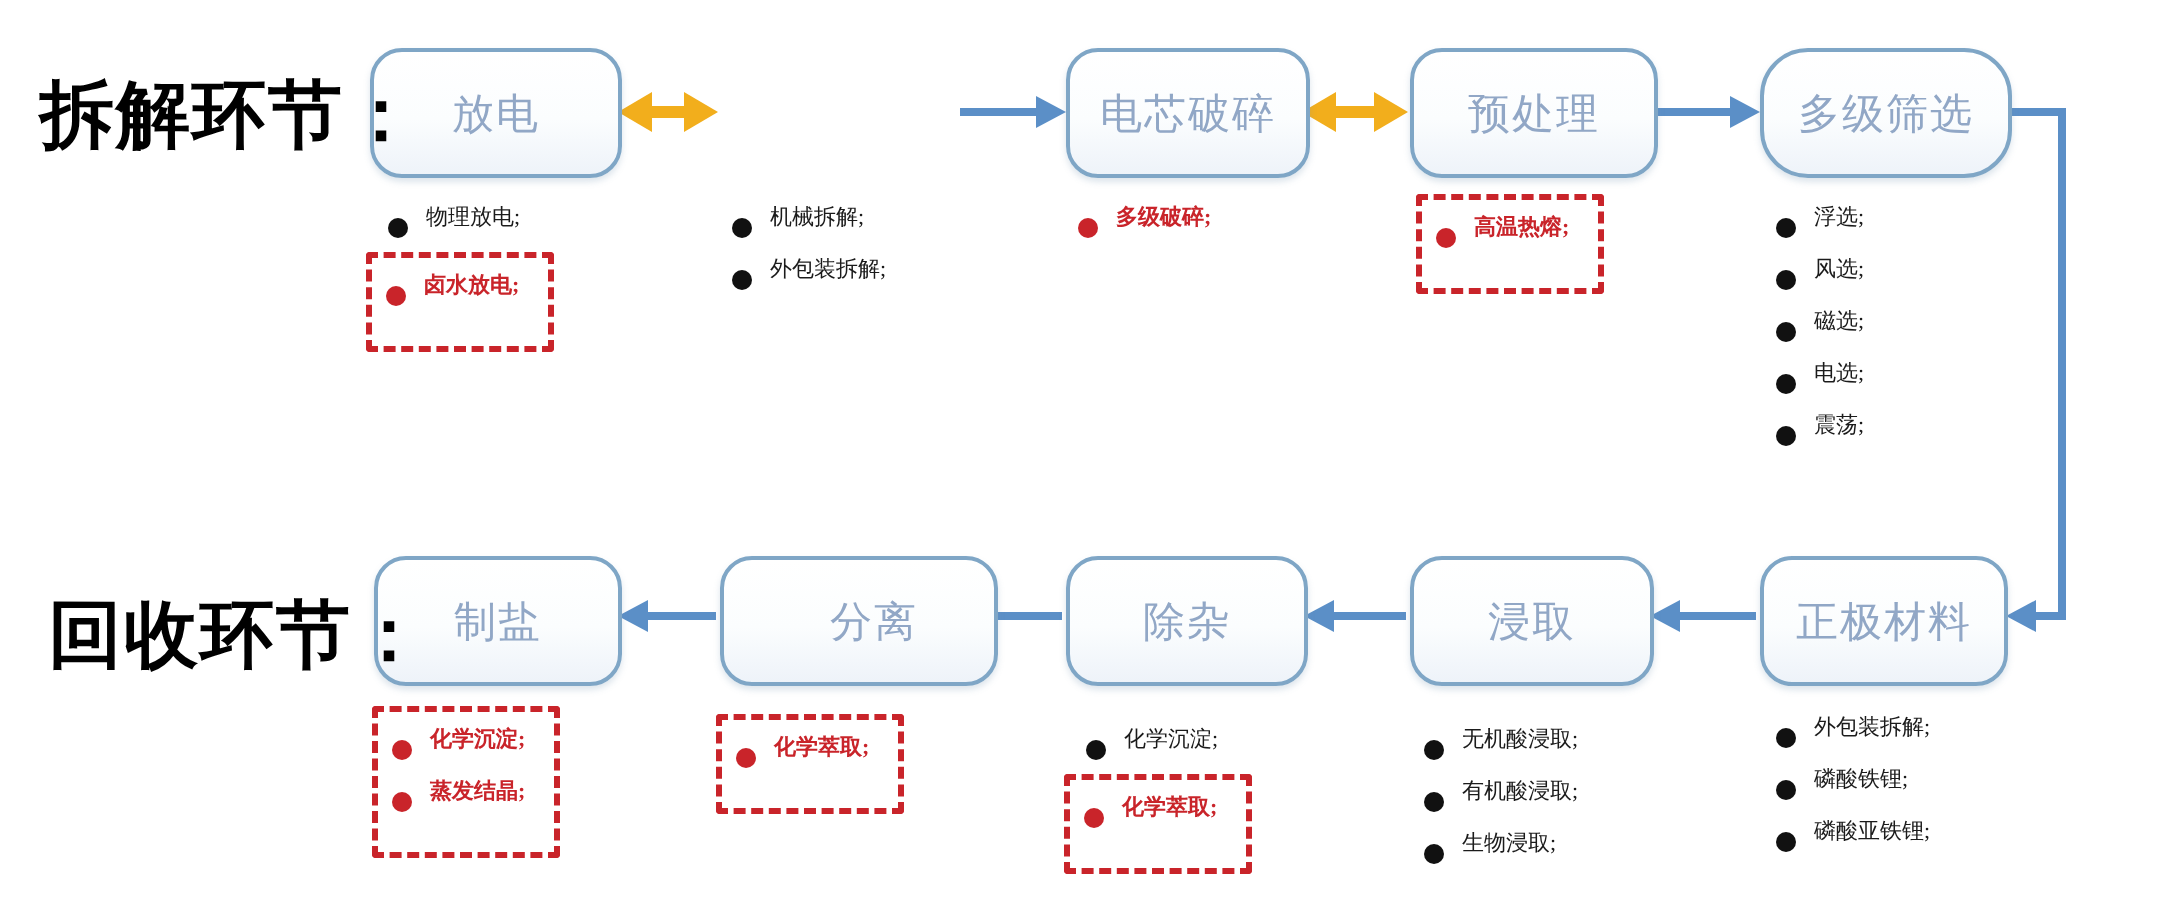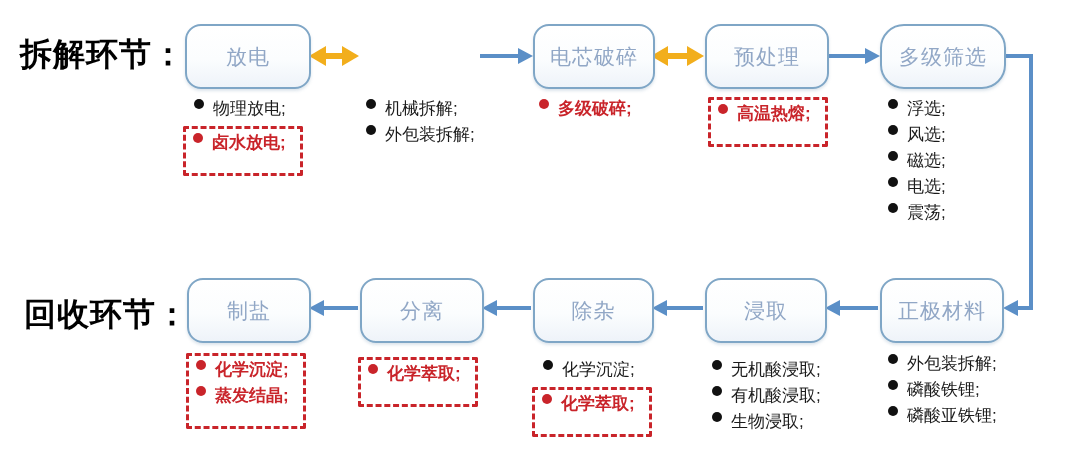--- a/index.html
+++ b/index.html
@@ -7,33 +7,33 @@
     --c-yellow:#f2ae1c;
     --c-red:#c9242a;
     --c-border:#7fa6c6;
     --c-title:#91a7c6;
     --c-black:#1b1b1b;
   }
   html,body{margin:0;padding:0;background:#ffffff;}
   body{font-family:"Liberation Sans","DejaVu Sans",sans-serif;}
   .canvas{position:relative;width:1080px;height:451px;background:#ffffff;overflow:hidden;}
   .arrows-layer{position:absolute;left:0;top:0;width:1080px;height:451px;z-index:1;}
-  .row-label{position:absolute;z-index:3;font-size:32px;font-weight:bold;color:#000;letter-spacing:1px;white-space:nowrap;}
+  .row-label{position:absolute;z-index:3;font-size:37px;font-weight:bold;color:#000;letter-spacing:1px;white-space:nowrap;}
   .node-box{
     position:absolute;z-index:2;height:61px;
     border:2.5px solid var(--c-border);border-radius:16px;
     background:linear-gradient(180deg,#ffffff 0%,#fbfdfe 55%,#eef3f9 100%);
     box-shadow:0 2px 3px rgba(120,150,180,.25);
     display:flex;align-items:center;justify-content:center;
     font-size:21px;color:var(--c-title);letter-spacing:1px;white-space:nowrap;
   }
   .bullets{position:absolute;z-index:2;display:flex;flex-direction:column;align-items:flex-start;gap:7px;}
   .bgroup{display:flex;flex-direction:column;gap:6px;}
   .bgroup.boxed{border:3px dashed var(--c-red);padding:4px 14px 20px 7px;margin-left:-11px;border-radius:2px;}
-  .bi{display:flex;align-items:flex-start;gap:9px;font-size:17px;color:var(--c-black);white-space:nowrap;line-height:20px;}
+  .bi{display:flex;align-items:flex-end;gap:9px;font-size:11px;color:var(--c-black);white-space:nowrap;line-height:20px;font-family:Liberation Serif, serif;}
   .bi .dot{width:10px;height:10px;border-radius:50%;background:#111;flex:none;}
   .bi.red{color:var(--c-red);font-weight:bold;}
   .bi.red .dot{background:var(--c-red);}
   .ln-blue{stroke:var(--c-blue);stroke-width:4;fill:none;}
   .tri-blue{fill:var(--c-blue);}
   .ln-yel{stroke:var(--c-yellow);stroke-width:6;fill:none;}
   .tri-yel{fill:var(--c-yellow);}
 </style>
 </head>
 <body>
@@ -164,21 +164,21 @@
       <div class="bi">
         <span class="dot"></span>
         <span>震荡;</span>
       </div>
     </div>
   </div>
 
   <div class="node-box" style="left:187px;top:278px;width:120px;">
     <span>制盐</span>
   </div>
-  <div class="node-box" style="left:360px;top:278px;width:120px;">
+  <div class="node-box" style="left:360px;top:278px;width:120px;padding-left:15px;">
     <span>分离</span>
   </div>
   <div class="node-box" style="left:705px;top:278px;width:118px;">
     <span>浸取</span>
   </div>
   <div class="node-box" style="left:533px;top:278px;width:117px;">
     <span>除杂</span>
   </div>
   <div class="node-box" style="left:880px;top:278px;width:120px;">
     <span>正极材料</span>

